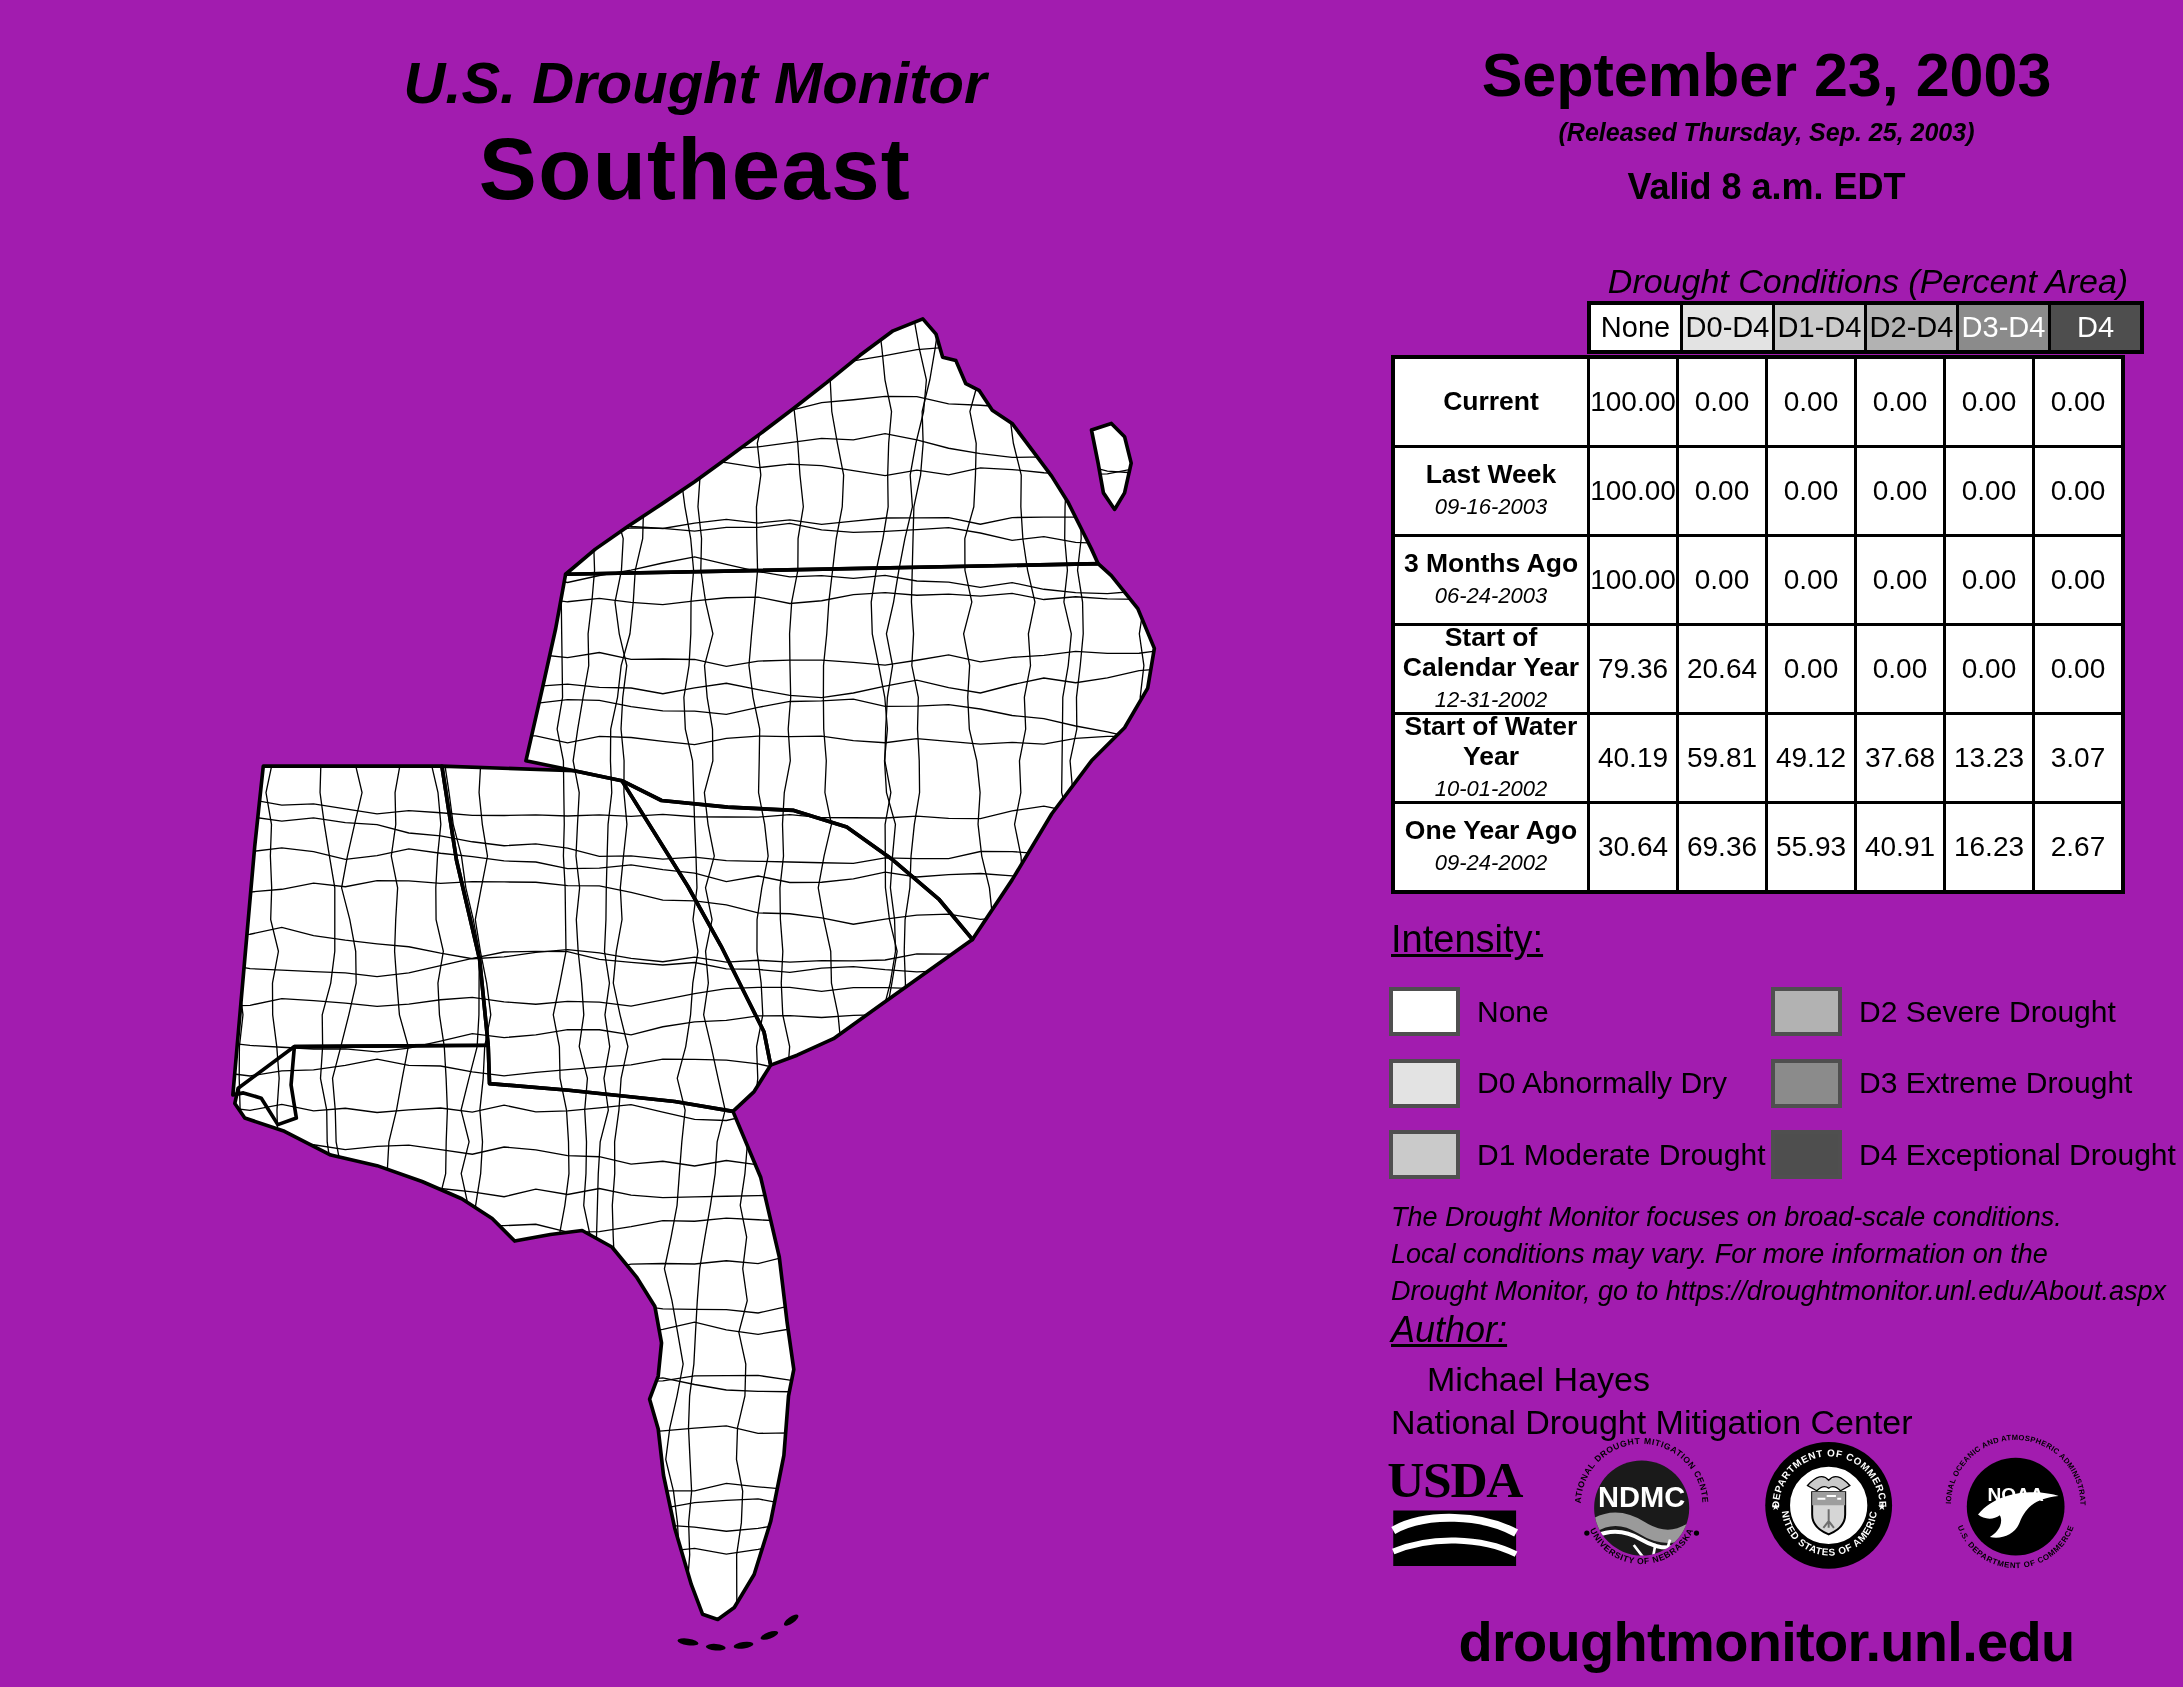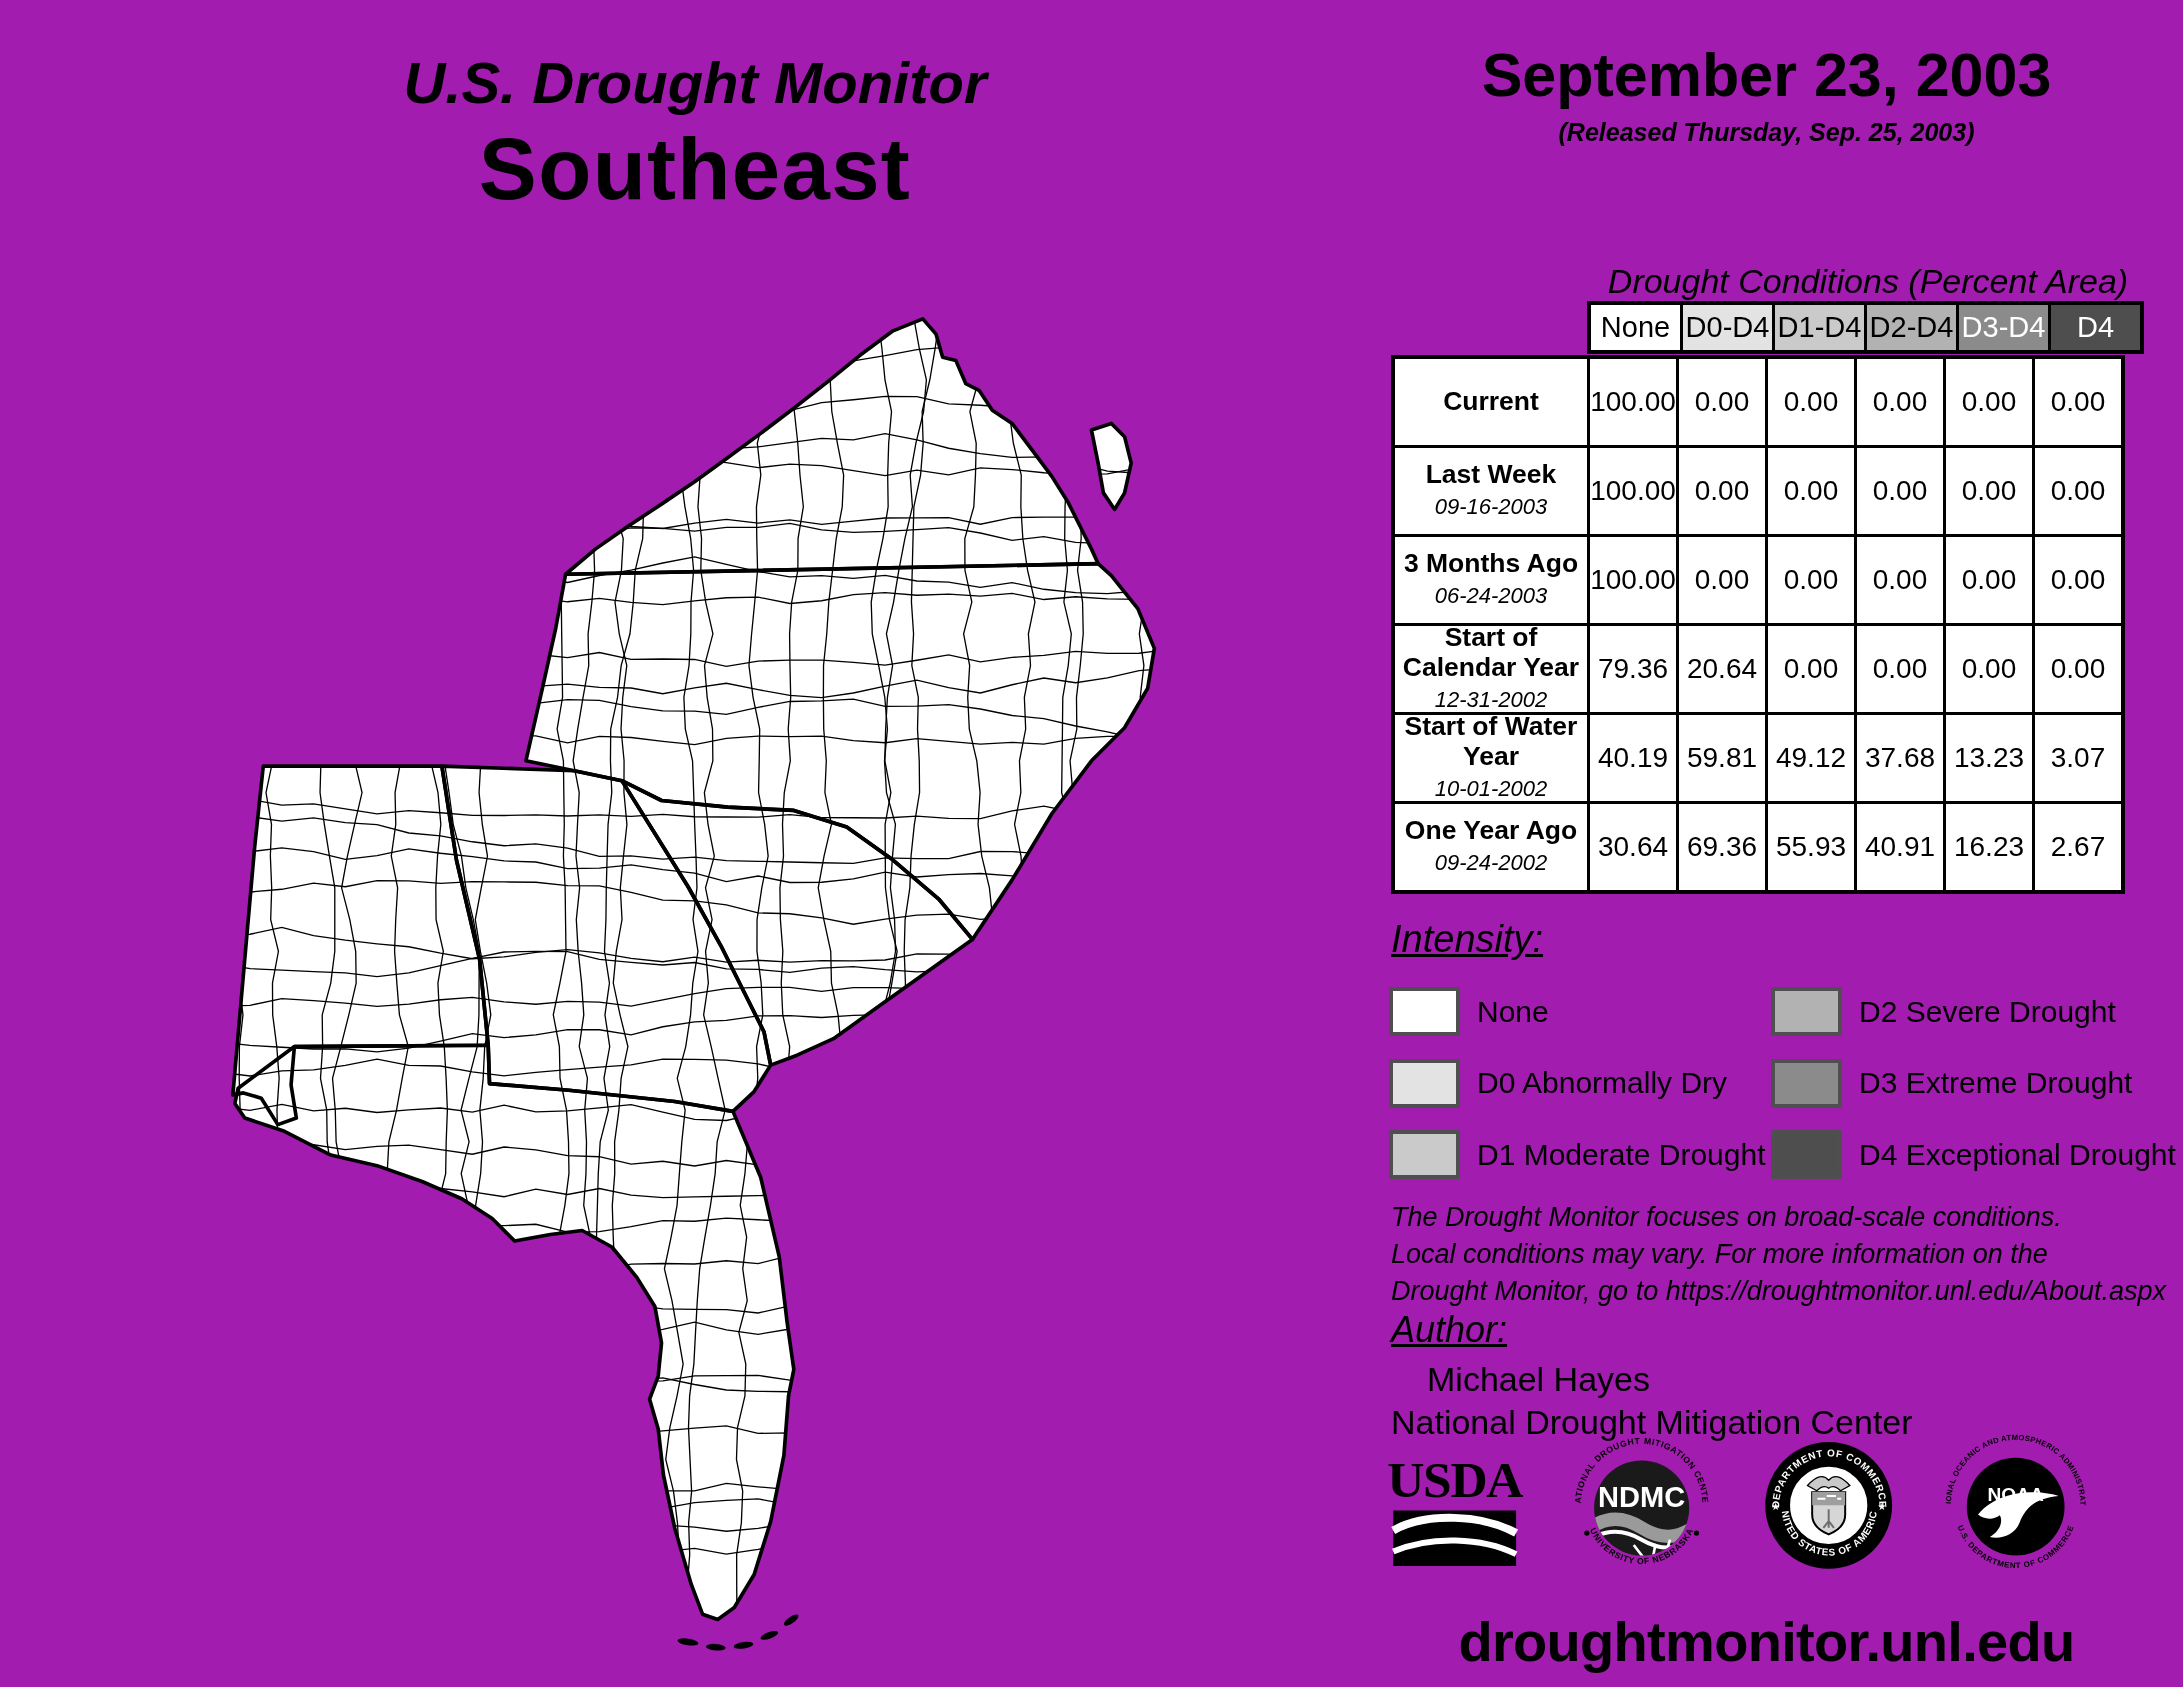--- a/index.html
+++ b/index.html
@@ -30,21 +30,21 @@
   .tbl-body{position:absolute;left:1391px;top:355px;display:grid;
             grid-template-columns:192px repeat(6,89px);border:4.6px solid #000;background:#fff;}
   .bcell{border-left:3.3px solid #000;border-top:3.3px solid #000;height:86px;
          display:flex;align-items:center;justify-content:center;font-size:28px;}
   .bcell.col0{border-left:none;flex-direction:column;font-weight:bold;font-size:26.5px;
               line-height:1.12;text-align:center;padding:0 1.3px;box-sizing:border-box;align-items:center;}
   .bcell.row0{border-top:none;}
   .rdate{font-weight:normal;font-style:italic;font-size:22px;margin-top:5.3px;}
 
   
-  .intensity-head{position:absolute;left:1391px;top:918px;font-style:italic;font-size:38px;
+  .intensity-head{position:absolute;left:1391px;top:918px;font-size:38px;
                   text-decoration:underline;}
   .legend{position:absolute;left:1389px;top:987px;display:grid;
           grid-template-columns:382px 382px;grid-template-rows:repeat(3,49px);
           grid-auto-flow:column;row-gap:22.5px;}
   .litem{display:flex;align-items:center;}
   .swatch{width:71px;height:49px;border:4px solid #4f4f4f;box-sizing:border-box;flex:none;}
   .llabel{padding-left:17px;font-size:30px;white-space:nowrap;}
 
   
   .disclaimer{position:absolute;left:1391px;top:1199px;font-style:italic;font-size:27px;
@@ -182,20 +182,21 @@
   </svg>
 
   <div class="title-block">
     <div class="title-line1">U.S. Drought Monitor</div>
     <div class="title-line2">Southeast</div>
   </div>
 
   <div class="date-block">
     <div class="date-main">September 23, 2003</div>
     <div class="date-released">(Released Thursday, Sep. 25, 2003)</div>
+    <div class="date-valid">Valid 8 a.m. EDT</div>
   </div>
 
   <div class="tbl-title">Drought Conditions (Percent Area)</div>
   <div class="tbl-header" id="tbl-header">
       <div class="hcell" style="background: rgb(255, 255, 255); color: rgb(0, 0, 0);">None</div>
       <div class="hcell" style="background: rgb(227, 227, 227); color: rgb(0, 0, 0);">D0-D4</div>
       <div class="hcell" style="background: rgb(202, 202, 202); color: rgb(0, 0, 0); text-align: center;">D1-D4</div>
       <div class="hcell" style="background: rgb(178, 178, 178); color: rgb(0, 0, 0);">D2-D4</div>
       <div class="hcell" style="background: rgb(139, 139, 139); color: rgb(255, 255, 255);">D3-D4</div>
       <div class="hcell" style="background: rgb(78, 78, 78); color: rgb(255, 255, 255);">D4</div>

